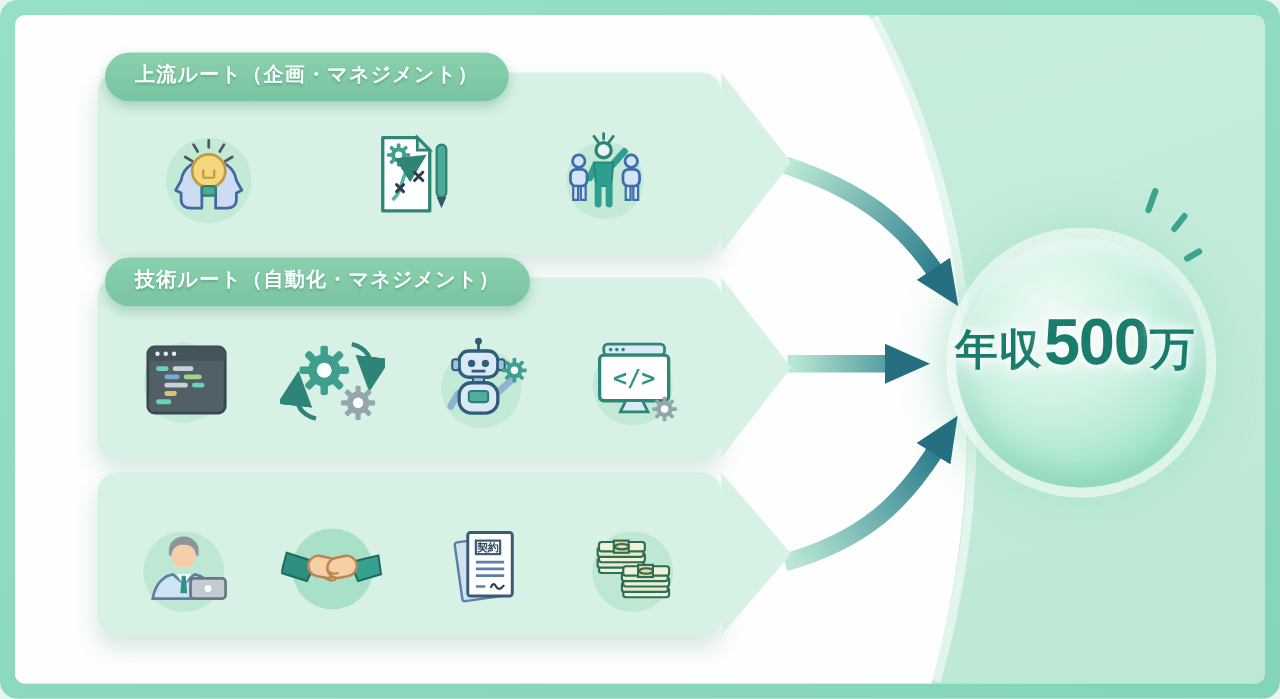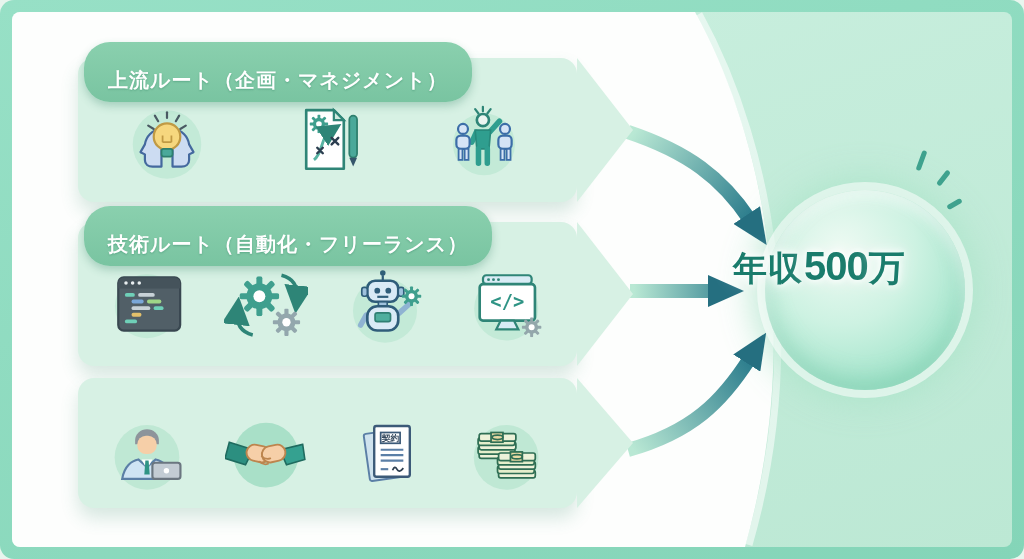--- a/index.html
+++ b/index.html
@@ -14,42 +14,42 @@
     background:radial-gradient(circle at 38% 30%, #eefaf3 0%, #cdf2e2 40%, #9fe3c9 78%, #8bd9bf 100%);
     box-shadow:0 0 0 8px rgba(255,255,255,.55), 0 0 34px 12px rgba(170,228,200,.8),
                inset 0 -10px 22px rgba(96,185,152,.35), inset 0 8px 14px rgba(255,255,255,.7);}
   .sparkle{position:absolute;width:5px;border-radius:3px;background:#3fa28e;}
   #sp1{left:919px;top:150px;height:21px;transform:rotate(20deg);}
   #sp2{left:941px;top:169px;height:18px;transform:rotate(38deg);}
   #sp3{left:952px;top:196px;height:16px;transform:rotate(60deg);}
 
   
   #result{position:absolute;left:733px;top:244px;width:254px;display:flex;align-items:baseline;
-          color:#1a7c6c;font-weight:bold;
+          justify-content:center;color:#1a7c6c;font-weight:bold;
           text-shadow:0 0 6px #fff,0 0 12px #fff,0 0 20px rgba(255,255,255,.9);}
   #result .pre{font-size:34px;letter-spacing:1px;}
-  #result .amt{font-size:40px;letter-spacing:-1px;margin:0 1px;}
+  #result .amt{font-size:52px;letter-spacing:-1px;margin:0 1px;}
   #result .unit{font-size:36px;}
 
   
   #arrows{position:absolute;left:0;top:0;}
 
   
   .route-panel{position:absolute;left:78px;width:499px;background:#d7f1e4;border-radius:16px;
                box-shadow:0 10px 18px rgba(60,140,110,.20);}
   .route-panel::after{content:"";position:absolute;left:100%;top:0;width:0;height:0;
                border-left:56px solid #d7f1e4;}
   #panel-1{top:58px;height:144px;}
   #panel-2{top:222px;height:144px;}
   #panel-3{top:378px;height:130px;}
   #panel-1::after,#panel-2::after{border-top:72px solid transparent;border-bottom:72px solid transparent;}
   #panel-3::after{border-top:65px solid transparent;border-bottom:65px solid transparent;}
 
   .route-pill{position:absolute;left:6px;top:-16px;background:linear-gradient(180deg,#8ad0ae,#79c4a1);
-      color:#fff;font-weight:bold;font-size:20px;line-height:1;padding:28px 24px 12px;border-radius:26px;
+      color:#fff;font-weight:bold;font-size:16px;line-height:1;padding:11px 24px 12px;border-radius:26px;
       box-shadow:0 4px 9px rgba(50,130,100,.30);letter-spacing:1px;text-shadow:0 1px 2px rgba(0,90,60,.28);
       white-space:nowrap;}
 
   .icon-row{display:flex;justify-content:space-around;align-items:center;height:100%;
             padding:26px 14px 6px 10px;box-sizing:border-box;}
   .ic{display:block;}
 </style>
 </head>
 <body>
 
@@ -161,21 +161,21 @@
           <rect x="15" y="46" width="3.5" height="10"></rect>
             <rect x="20.5" y="46" width="3.5" height="10"></rect>
           <rect x="53" y="46" width="3.5" height="10"></rect>
             <rect x="58.5" y="46" width="3.5" height="10"></rect>
         </g>
       </svg>
     </div>
   </div>
 
   <div class="route-panel" id="panel-2">
-    <div class="route-pill">技術ルート（自動化・フリーランス）</div>
+    <div class="route-pill">技術ルート（自動化・マネジメント）</div>
     <div class="icon-row">
       <svg class="ic" width="84" height="84" viewBox="0 0 76 76">
         <circle cx="38" cy="40" r="29" fill="#c3ead7"></circle>
         <rect x="12" y="14" width="56" height="48" rx="5" fill="#515f67" stroke="#394750" stroke-width="2"></rect>
         <path d="M12 19a5 5 0 0 1 5-5h46a5 5 0 0 1 5 5v5H12z" fill="#45535b"></path>
         <circle cx="19" cy="19" r="1.6" fill="#e8eef0"></circle>
           <circle cx="25" cy="19" r="1.6" fill="#e8eef0"></circle>
           <circle cx="31" cy="19" r="1.6" fill="#e8eef0"></circle>
         <g>
           <rect x="18" y="28" width="9" height="3.5" rx="1.7" fill="#6fd0b8"></rect>

